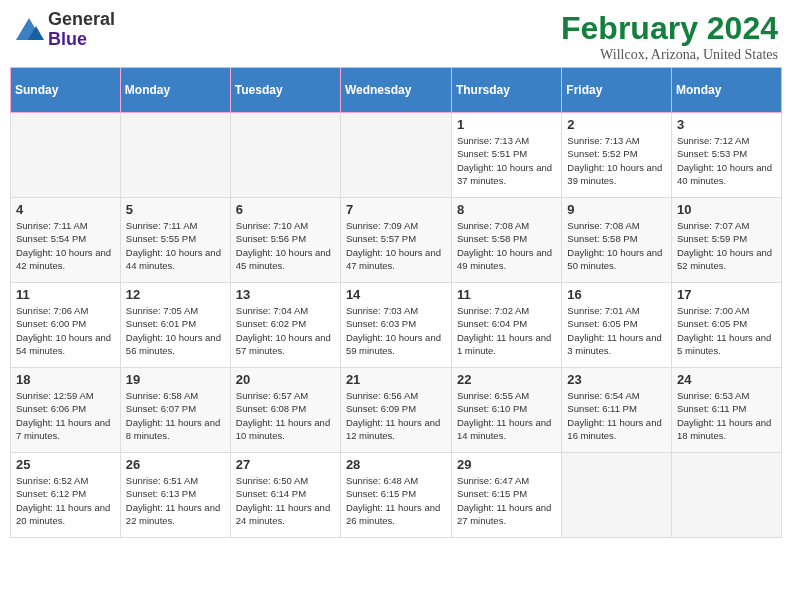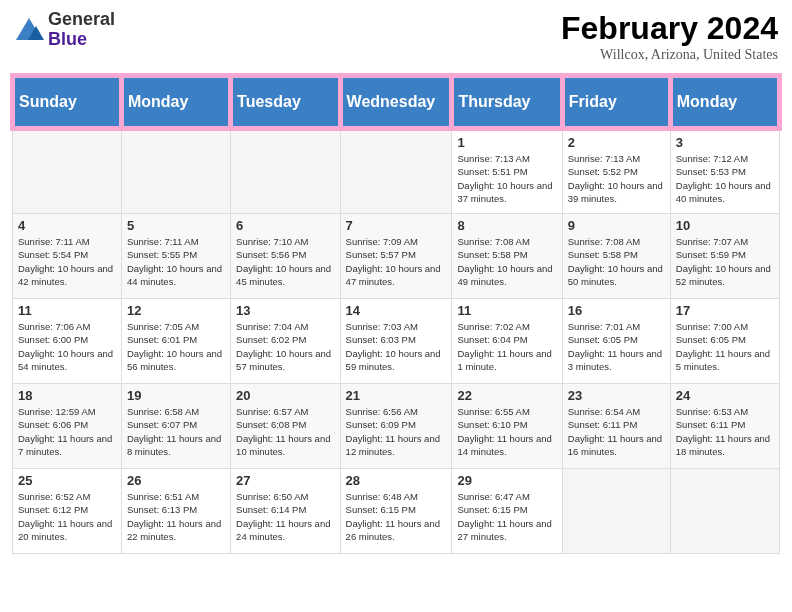--- a/index.html
+++ b/index.html
@@ -7,21 +7,21 @@
       font-family: Arial, sans-serif;
       background: #fff;
       width: 792px;
       min-height: 612px;
       padding: 10px;
     }
     .header {
       display: flex;
       justify-content: space-between;
       align-items: flex-start;
-      margin-bottom: 10px;
+      margin-bottom: 4px;
       padding: 0 4px;
     }
     .logo {
       display: flex;
       align-items: center;
       gap: 4px;
     }
     .logo-text {
       font-size: 18px;
       font-weight: bold;
@@ -32,40 +32,40 @@
     .logo-icon {
       width: 30px;
       height: 28px;
     }
     .title-block {
       text-align: right;
     }
     .month-title {
       font-size: 32px;
       font-weight: bold;
-      color: #000000;
+      color: #15803d;
     }
     .location {
       font-size: 14px;
       color: #555;
       font-family: Liberation Serif, serif;
     }
     .calendar {
       width: 100%;
       border-collapse: collapse;
       border: 1px solid #ccc;
     }
     .calendar th {
       background-color: #3b7fc4;
       color: #fff;
-      font-size: 16px;
+      font-size: 12px;
       font-weight: bold;
       padding: 15px 4px;
       text-align: left;
-      border: 5px solid #f9a8d4;
+      border: 1px solid #f9a8d4;
     }
     .calendar td {
       vertical-align: top;
       padding: 4px 5px;
       border: 1px solid #ddd;
       font-size: 10px;
       color: #333;
       width: 113px;
       height: 85px;
       background: #fff;

